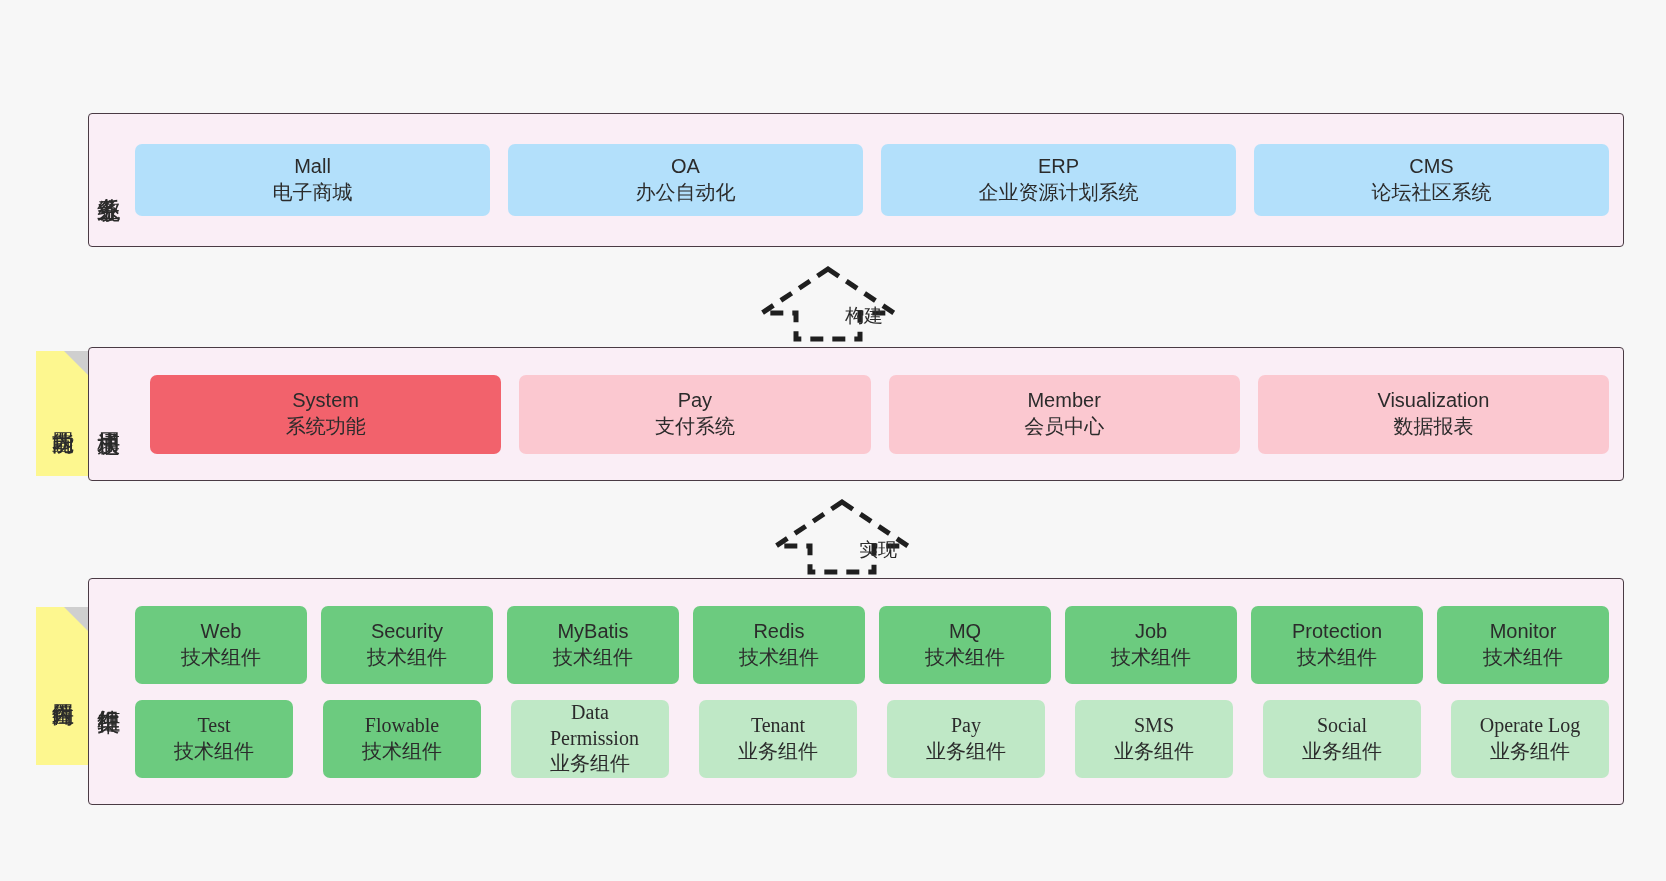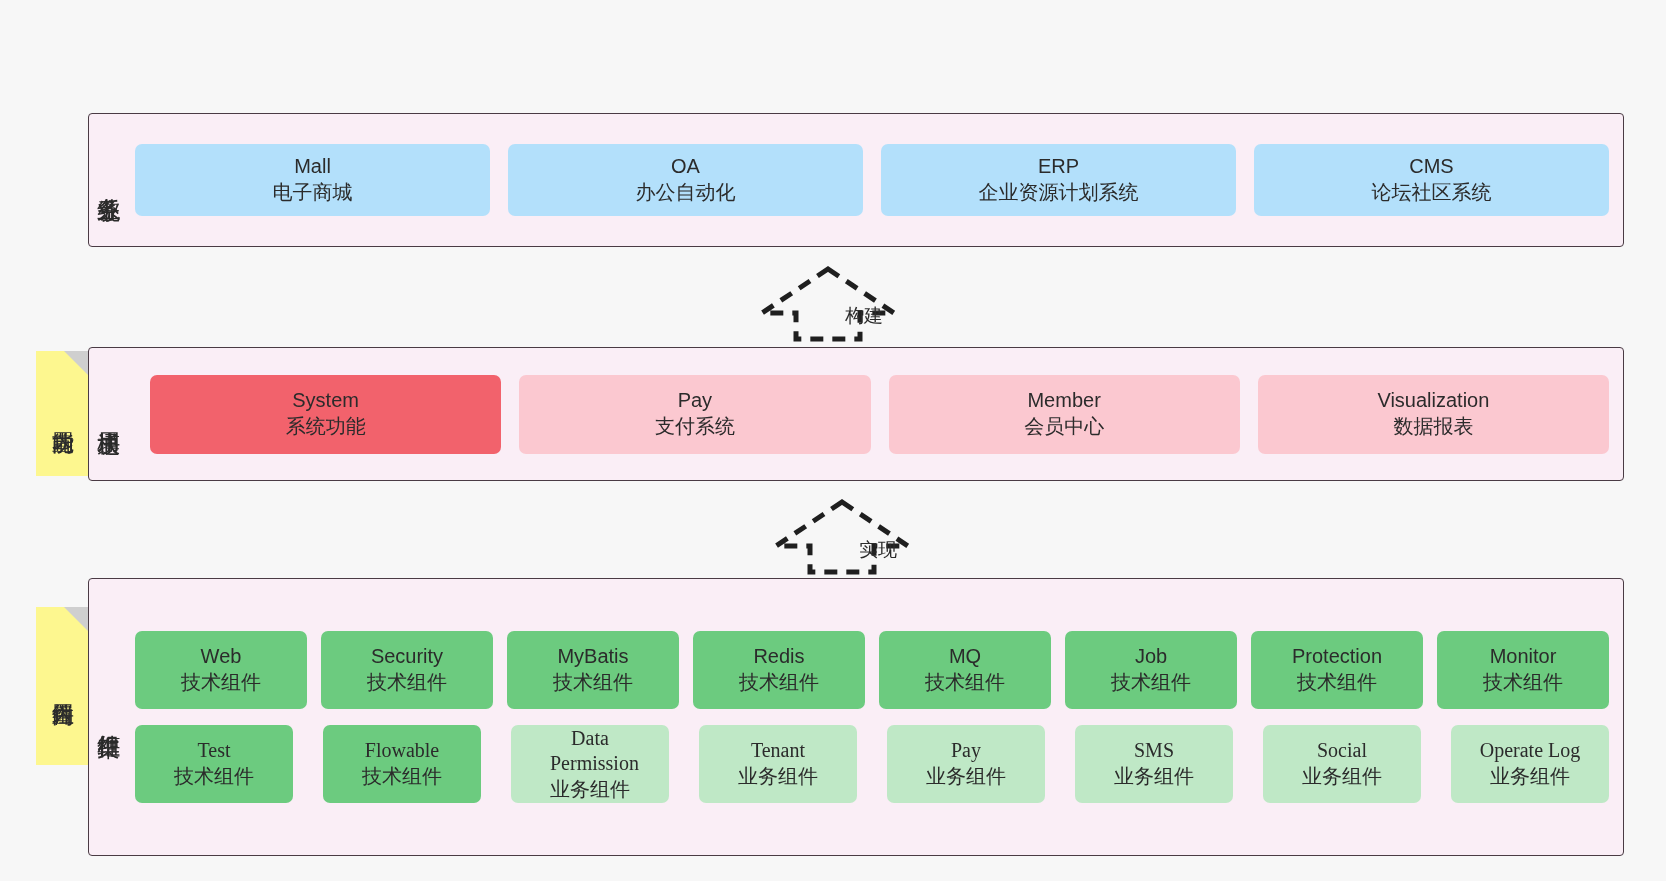--- a/index.html
+++ b/index.html
@@ -195,21 +195,21 @@
     <path d="M70 4 L136 48 L102 48 L102 74 L38 74 L38 48 L4 48 Z" fill="none" stroke="#1f1f1f" stroke-width="5" stroke-dasharray="13,9" stroke-linejoin="miter"></path>
   </svg>
   <div class="arrow-label" style="top:39px;">实现</div>
 </div>
 
 <div class="sticky" style="left:36px; top:607px; width:54px; height:158px;">
   <span class="fold"></span>
   <span>内置组件</span>
 </div>
 
-<div class="layer" style="left:88px; top:578px; width:1536px; height:278px;">
+<div class="layer" style="left:88px; top:578px; width:1536px; height:227px;">
   <div class="layer-label">框架组件</div>
   <div class="layer-body" style="gap:16px;">
 
     <div class="row" style="height:78px; gap:14px;">
       <div class="node green">
         <span class="t1">Web</span>
         <span class="t2">技术组件</span>
       </div>
       <div class="node green">
         <span class="t1">Security</span>

